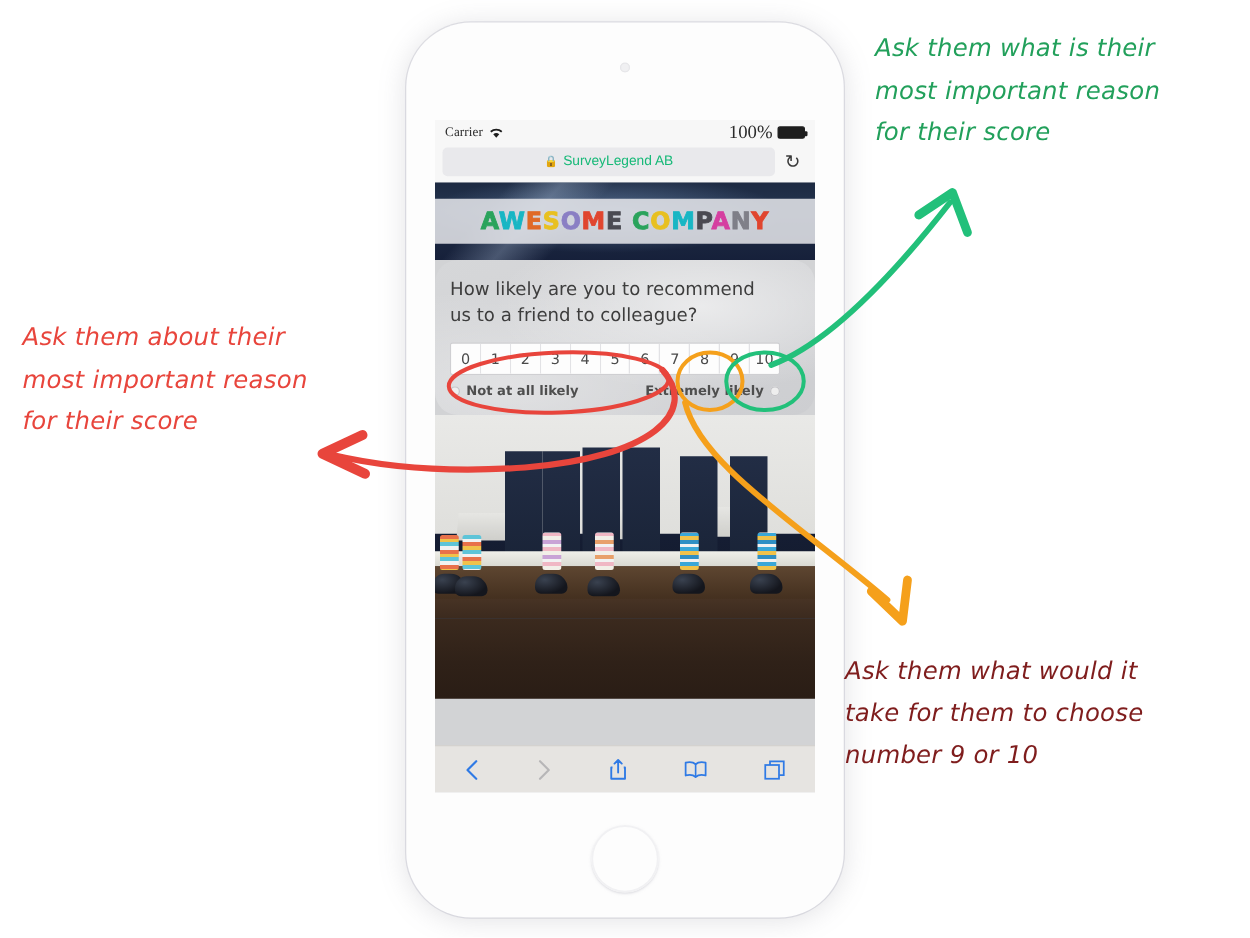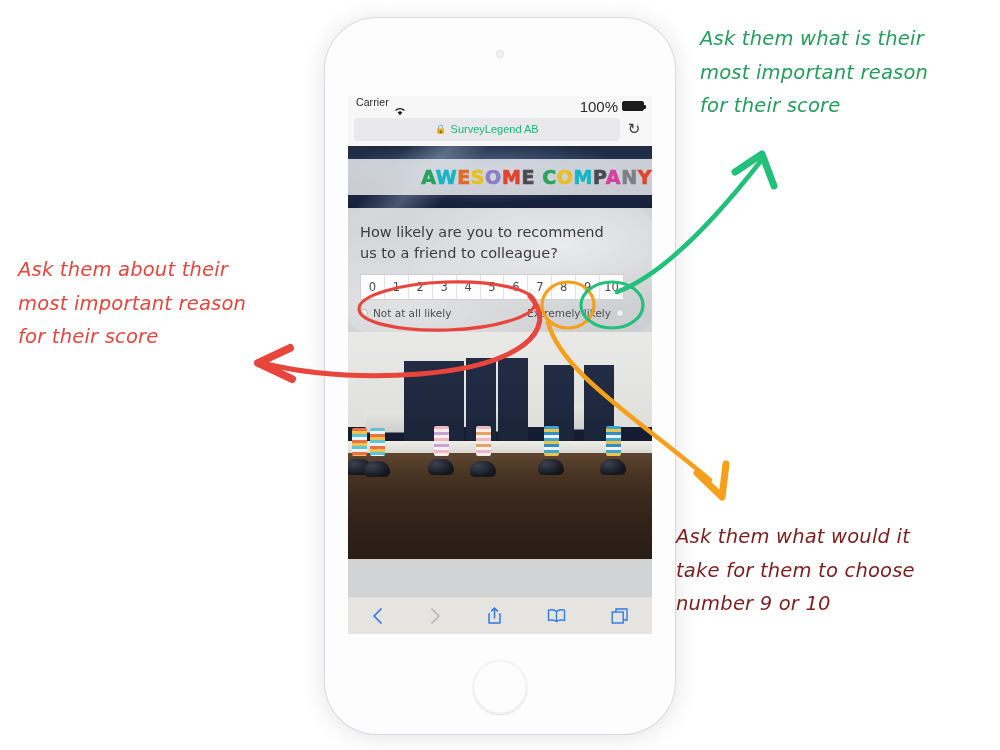--- a/index.html
+++ b/index.html
@@ -56,23 +56,25 @@
     height: 538px;
     background: #ffffff;
     overflow: hidden;
   }
 
   
   #status-bar {
     height: 20px;
     background: #f7f7f7;
     display: flex;
+    align-items: center;
     padding: 0 8px;
     font-size: 10.5px;
     color: #2b2b2b;
+    font-family: Liberation Serif, serif;
   }
   #carrier-label { letter-spacing: .1px; }
   .wifi-icon { margin-left: 5px; display:flex; align-items:flex-end; }
   #status-right { margin-left: auto; display: flex; align-items: center; gap: 4px; }
   #battery-pct { font-size: 15px; }
   .battery-icon {
     width: 22px; height: 10px;
     border: 1px solid #1d1d1d;
     border-radius: 2px;
     position: relative;
@@ -132,21 +134,21 @@
     position:absolute; left:-10%; top:-30%;
     width:60%; height:160%;
     background: linear-gradient(120deg, rgba(255,255,255,0) 40%, rgba(190,210,235,.30) 55%, rgba(255,255,255,0) 70%);
     transform: rotate(12deg);
   }
   #logo-strip {
     position: absolute;
     left: 0; right: 0; top: 13px;
     height: 36px;
     background: rgba(226,228,232,0.88);
-    display: flex; align-items: center; justify-content: flex-end;
+    display: flex; align-items: center; justify-content: center;
   }
   #company-logo {
     font-family: "DejaVu Sans", sans-serif;
     font-size: 19px;
     font-weight: bold;
     letter-spacing: .6px;
     white-space: nowrap;
   }
   #company-logo span { -webkit-text-stroke: 0.7px currentColor; color: transparent; }
 
@@ -191,21 +193,21 @@
 
   #scale-labels {
     margin-top: 7px;
     display: flex;
     align-items: center;
     justify-content: space-between;
     font-size: 10.5px;
     color: #4e4e4e;
     font-family: "DejaVu Sans", sans-serif;
   }
-  .label-group { display: flex; align-items: center; gap: 5px; }
+  .label-group { display: flex; align-items: center; gap: 5px; font-weight: bold; }
   .radio-dot {
     width: 8px; height: 8px; border-radius: 50%;
     background: #eeeeee; box-shadow: inset 0 0 0 1px #c4c4c8;
     flex: none;
   }
 
   
   #photo-area {
     position: relative;
     height: 163px;

